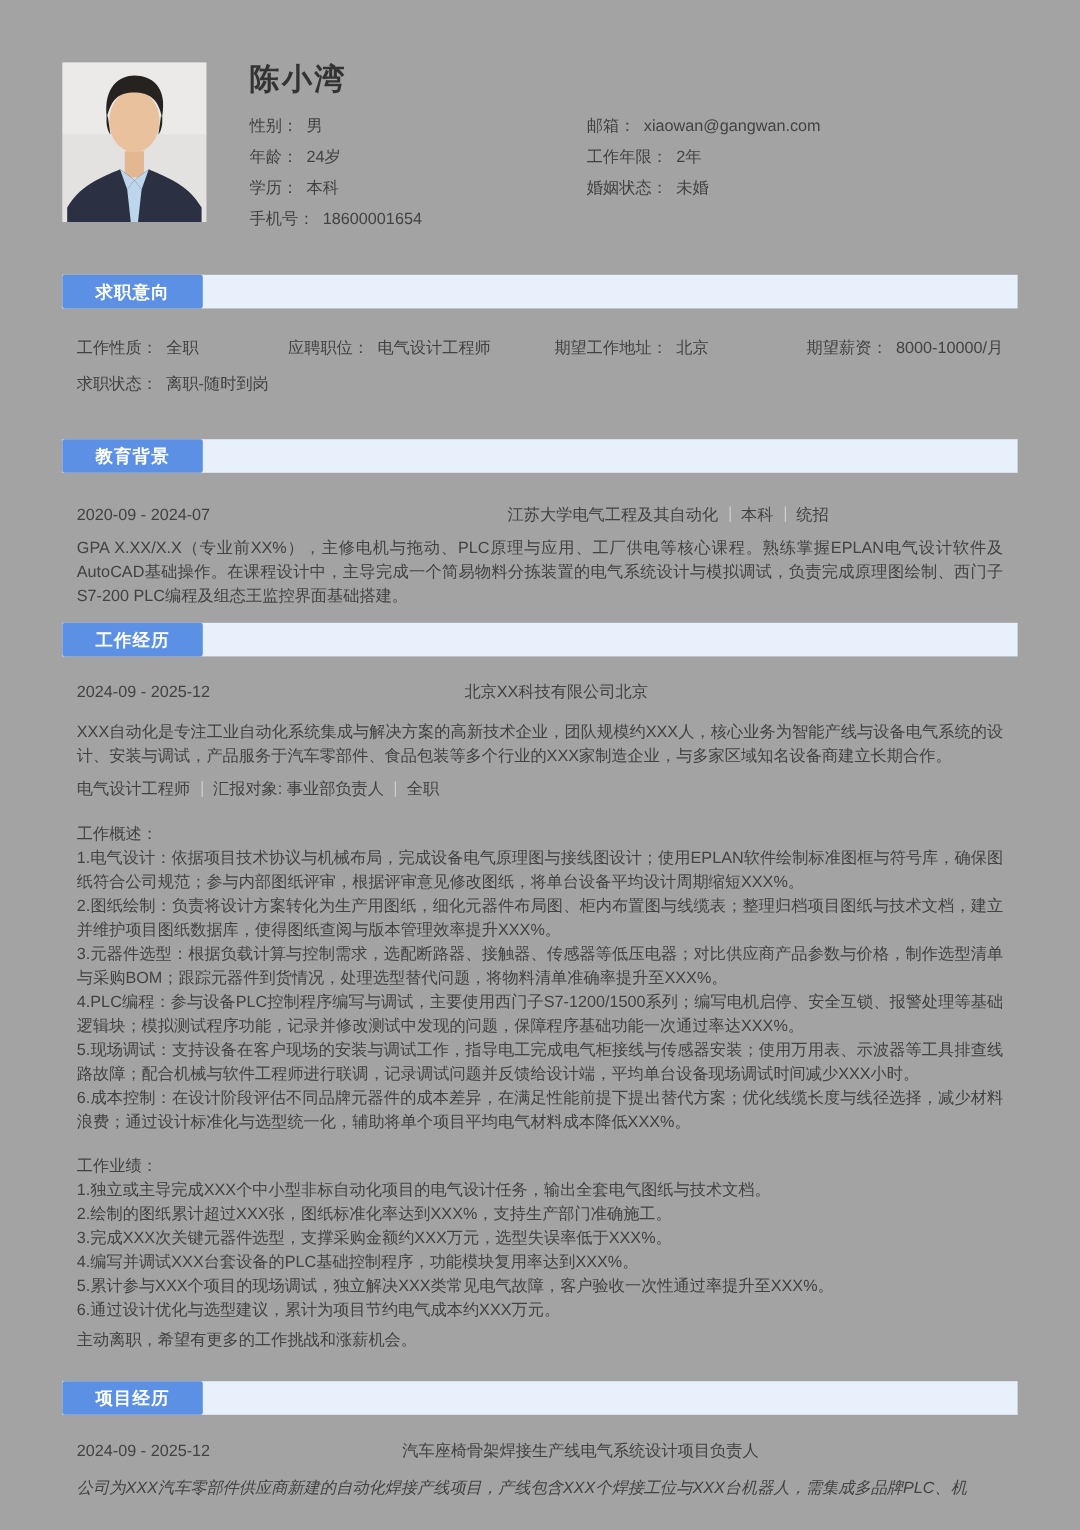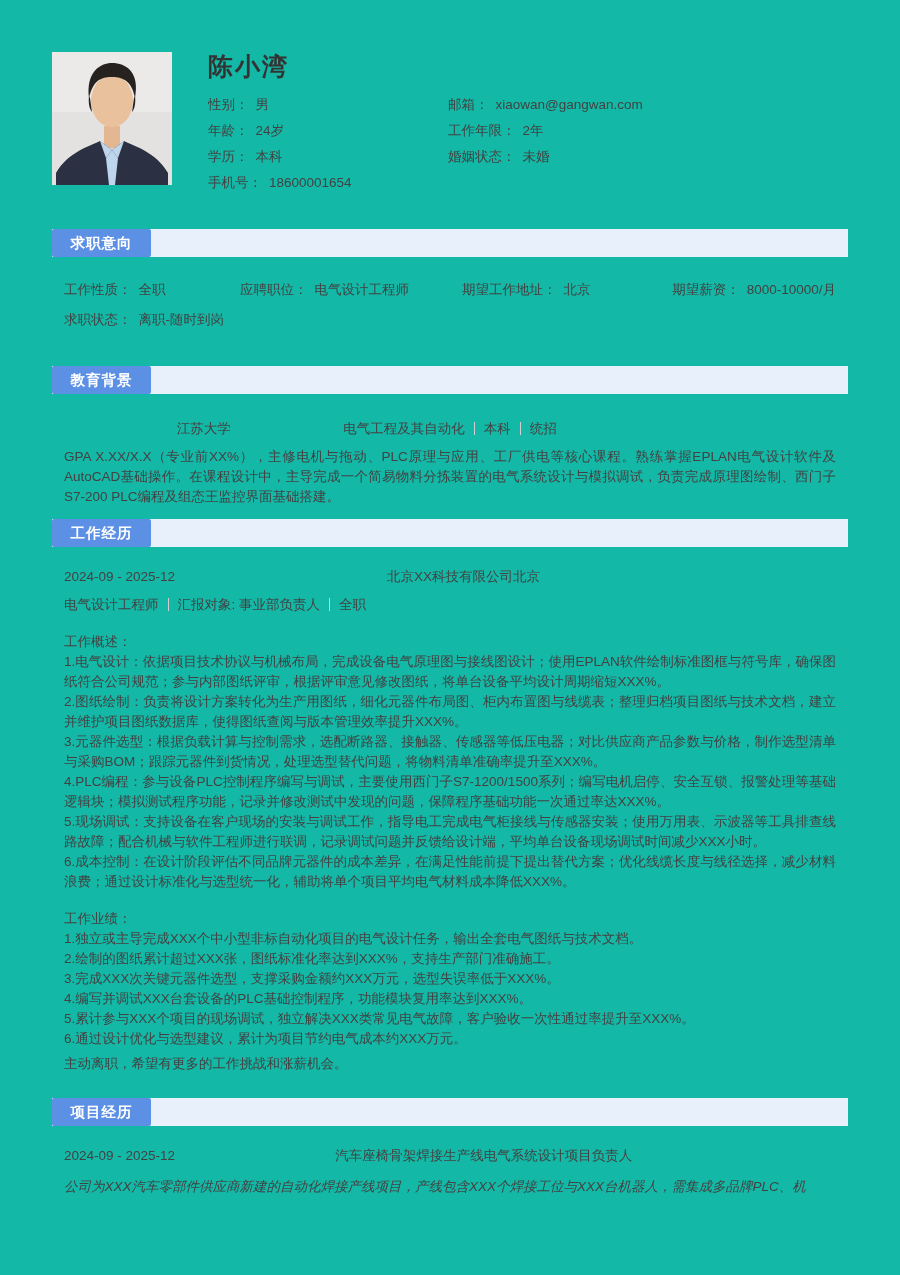--- a/index.html
+++ b/index.html
@@ -3,49 +3,49 @@
 <meta charset="utf-8">
 <style>
   * { margin: 0; padding: 0; box-sizing: border-box; }
   html, body { background: #ffffff; }
   body { font-family: "Liberation Sans", "DejaVu Sans", sans-serif; color: #424242; }
   .page {
     position: relative;
     width: 900px;
     height: 1275px;
     margin: 0 auto;
-    background: #14b8a6;
+    background: #a3a3a3;
     overflow: hidden;
   }
   .content { padding: 52px 52px 0 52px; }
 
   
   .header { display: flex; }
   .photo {
     width: 120px; height: 133px; flex: 0 0 120px;
     overflow: hidden; background: #e3e1e0;
   }
   .photo svg { display: block; }
   .header-info { margin-left: 36px; flex: 1; padding-top: 1px; }
   .name {
     font-size: 25px; font-weight: bold; color: #333333;
     line-height: 27px; margin-bottom: 12px; letter-spacing: 2px;
   }
-  .info-cols { display: flex; }
+  .info-cols { display: flex; gap: 41px; }
   .info-col { width: 240px; }
   .info-col.right { flex: 1; }
   .info-row { font-size: 13.5px; line-height: 26px; white-space: nowrap; }
   .info-row .value { margin-left: 7px; }
 
   
   .section-bar {
     height: 28px; background: #e8f0fb; display: flex; align-items: stretch;
   }
   .section-tag {
-    width: 99px; background: #5b90e5; color: #ffffff;
+    width: 117px; background: #5b90e5; color: #ffffff;
     font-size: 14.5px; font-weight: bold; letter-spacing: 1px;
     display: flex; align-items: center; justify-content: center;
     border-radius: 2px;
   }
   .bar-ji   { margin-top: 33px; }
   .bar-edu  { margin-top: 36px; }
   .bar-work { margin-top: 12px; }
   .bar-proj { margin-top: 24px; }
 
   
@@ -138,35 +138,37 @@
         <div class="field"><span class="label">期望薪资：</span><span class="value">8000-10000/月</span></div>
       </div>
       <div class="ji-status field"><span class="label">求职状态：</span><span class="value">离职-随时到岗</span></div>
     </div>
 
     <div class="section-bar bar-edu">
       <div class="section-tag">教育背景</div>
     </div>
     <div class="inner">
       <div class="row3 row-edu">
+        <span class="left">2020-09 - 2024-07</span>
         <span class="center">江苏大学</span>
         <span class="right"><span>电气工程及其自动化</span><span class="vsep"></span><span>本科</span><span class="vsep"></span><span>统招</span></span>
       </div>
       <p class="para edu-desc">GPA X.XX/X.X（专业前XX%），主修电机与拖动、PLC原理与应用、工厂供电等核心课程。熟练掌握EPLAN电气设计软件及AutoCAD基础操作。在课程设计中，主导完成一个简易物料分拣装置的电气系统设计与模拟调试，负责完成原理图绘制、西门子S7-200 PLC编程及组态王监控界面基础搭建。</p>
     </div>
 
     <div class="section-bar bar-work">
       <div class="section-tag">工作经历</div>
     </div>
     <div class="inner">
       <div class="row3 row-work">
         <span class="left">2024-09 - 2025-12</span>
         <span class="center">北京XX科技有限公司</span>
         <span class="right">北京</span>
       </div>
+      <p class="para work-intro">XXX自动化是专注工业自动化系统集成与解决方案的高新技术企业，团队规模约XXX人，核心业务为智能产线与设备电气系统的设计、安装与调试，产品服务于汽车零部件、食品包装等多个行业的XXX家制造企业，与多家区域知名设备商建立长期合作。</p>
       <div class="subtitle"><span>电气设计工程师</span><span class="vsep"></span><span>汇报对象: 事业部负责人</span><span class="vsep"></span><span>全职</span></div>
 
       <div class="block block-overview">
         <p>工作概述：</p>
         <p>1.电气设计：依据项目技术协议与机械布局，完成设备电气原理图与接线图设计；使用EPLAN软件绘制标准图框与符号库，确保图纸符合公司规范；参与内部图纸评审，根据评审意见修改图纸，将单台设备平均设计周期缩短XXX%。</p>
         <p>2.图纸绘制：负责将设计方案转化为生产用图纸，细化元器件布局图、柜内布置图与线缆表；整理归档项目图纸与技术文档，建立并维护项目图纸数据库，使得图纸查阅与版本管理效率提升XXX%。</p>
         <p>3.元器件选型：根据负载计算与控制需求，选配断路器、接触器、传感器等低压电器；对比供应商产品参数与价格，制作选型清单与采购BOM；跟踪元器件到货情况，处理选型替代问题，将物料清单准确率提升至XXX%。</p>
         <p>4.PLC编程：参与设备PLC控制程序编写与调试，主要使用西门子S7-1200/1500系列；编写电机启停、安全互锁、报警处理等基础逻辑块；模拟测试程序功能，记录并修改测试中发现的问题，保障程序基础功能一次通过率达XXX%。</p>
         <p>5.现场调试：支持设备在客户现场的安装与调试工作，指导电工完成电气柜接线与传感器安装；使用万用表、示波器等工具排查线路故障；配合机械与软件工程师进行联调，记录调试问题并反馈给设计端，平均单台设备现场调试时间减少XXX小时。</p>
         <p>6.成本控制：在设计阶段评估不同品牌元器件的成本差异，在满足性能前提下提出替代方案；优化线缆长度与线径选择，减少材料浪费；通过设计标准化与选型统一化，辅助将单个项目平均电气材料成本降低XXX%。</p>

